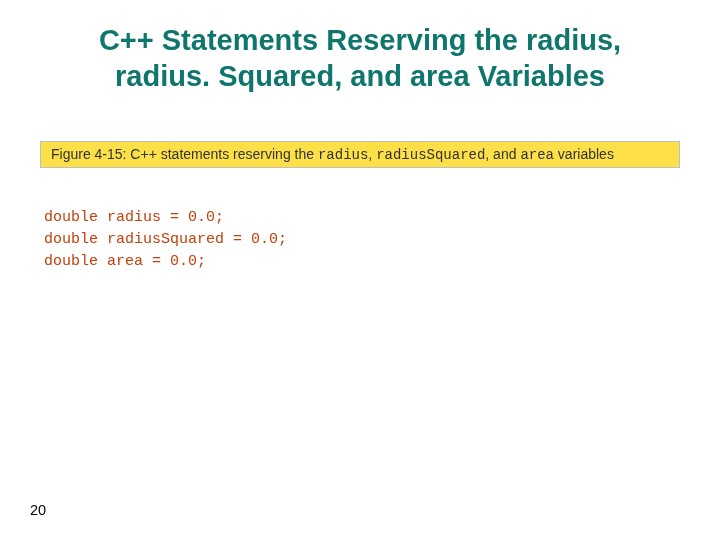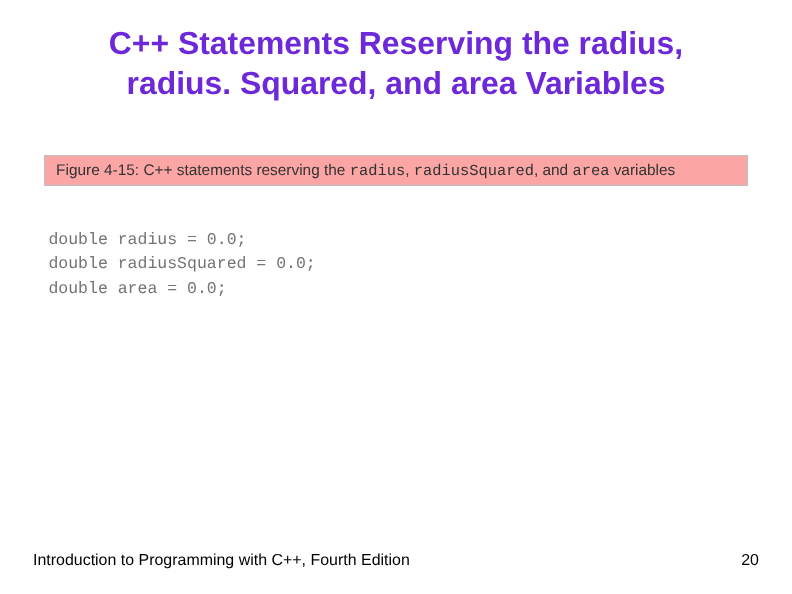--- a/index.html
+++ b/index.html
@@ -10,39 +10,39 @@
     font-family: Arial, Helvetica, sans-serif;
     position: relative;
     overflow: hidden;
   }
   .slide-title {
     text-align: center;
     font-weight: bold;
     font-size: 29px;
     line-height: 1.25;
     padding: 22px 60px 0 60px;
-    color: #6d28d9;
+    color: #0f766e;
   }
   .figure-caption-bar {
     margin: 46px 40px 0 40px;
-    background: #fca5a5;
+    background: #fde047;
     border: 1px solid #bfbfbf;
     padding: 4px 10px;
     font-family: Arial, Helvetica, sans-serif;
     font-size: 14px;
     color: #333;
   }
   .figure-caption-bar .mono {
     font-family: "Courier New", Courier, monospace;
   }
   .code-block {
     margin: 18px 44px 0 44px;
     font-family: "Courier New", Courier, monospace;
     font-size: 15px;
-    color: #737373;
+    color: #c2410c;
     line-height: 1.45;
     white-space: pre;
   }
   .footer {
     position: absolute;
     bottom: 22px;
     left: 30px;
     right: 30px;
     display: flex;
     justify-content: space-between;
@@ -59,15 +59,14 @@
   <span>Figure 4-15: C++ statements reserving the </span><span class="mono">radius</span><span>, </span><span class="mono">radiusSquared</span><span>, and </span><span class="mono">area</span><span> variables</span>
 </div>
 
 <div class="code-block">
 <span>double radius = 0.0;</span>
 <span>double radiusSquared = 0.0;</span>
 <span>double area = 0.0;</span>
 </div>
 
 <div class="footer">
-  <span>Introduction to Programming with C++, Fourth Edition</span>
   <span>20</span>
 </div>
 
 </body></html>

